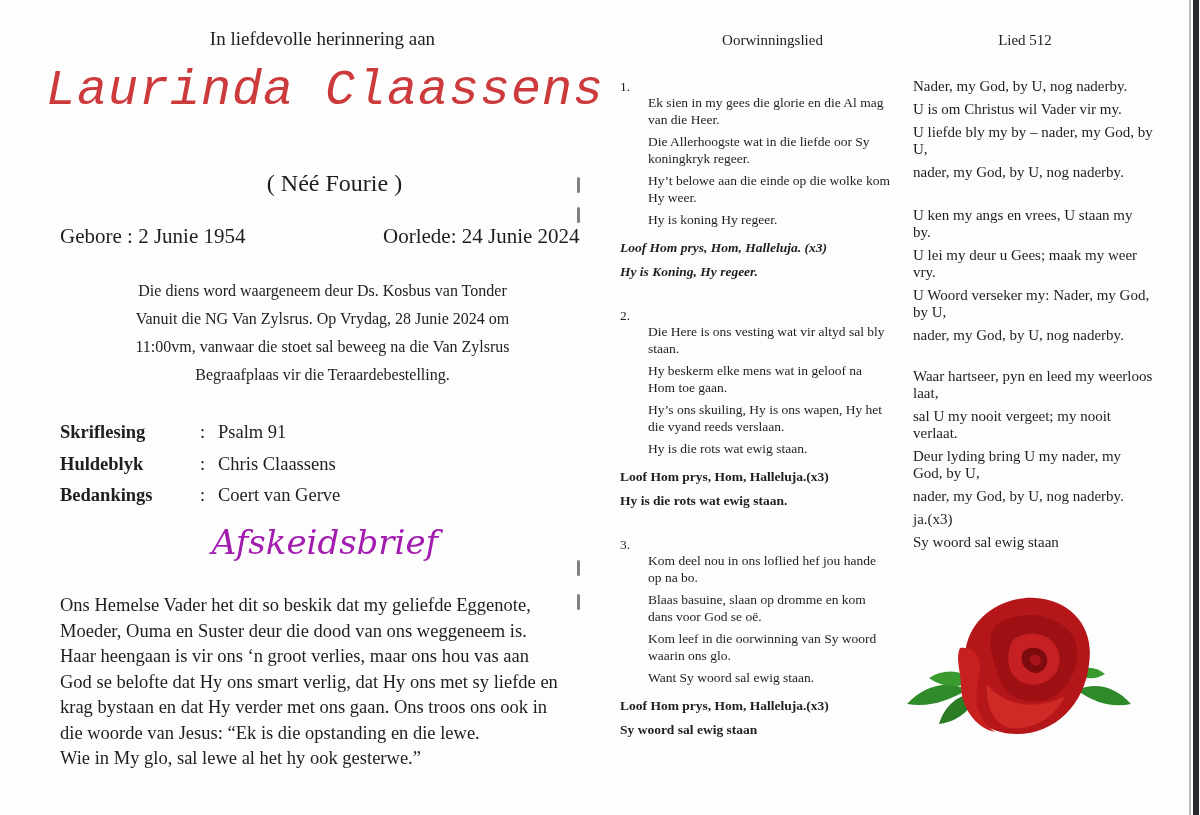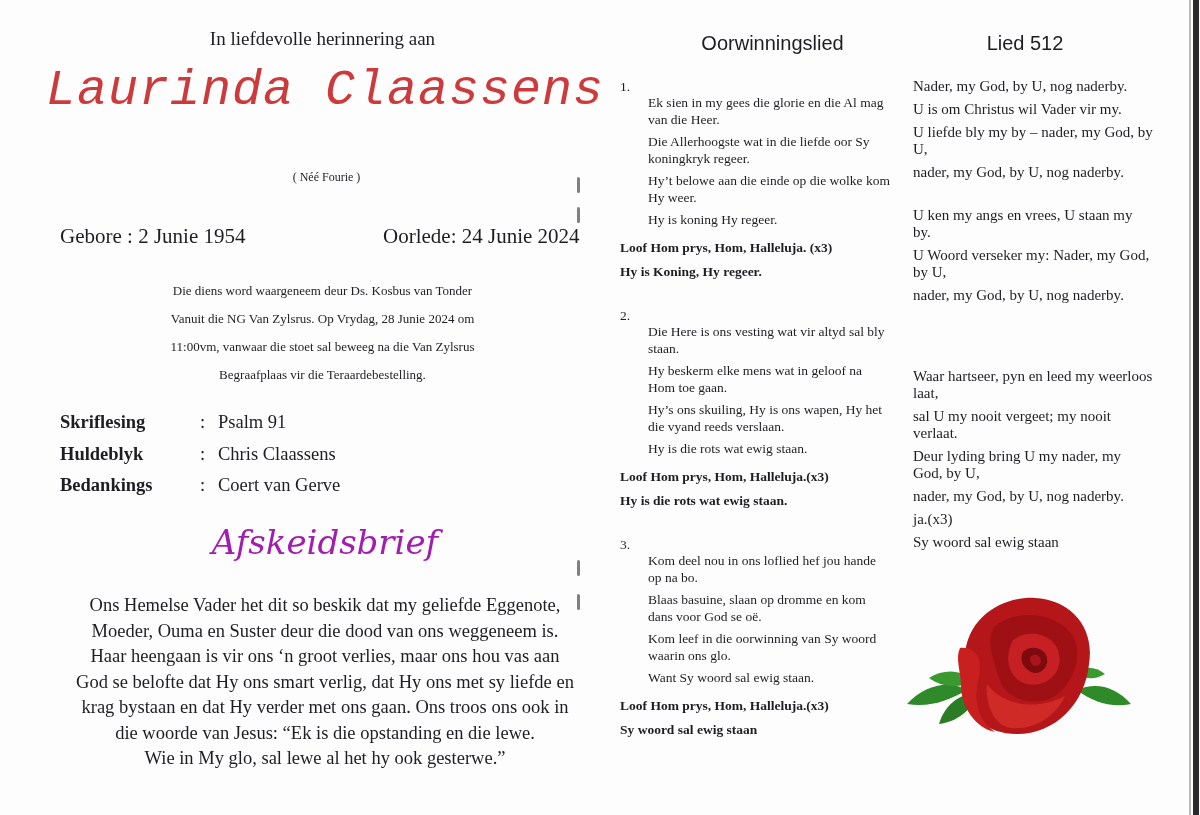--- a/index.html
+++ b/index.html
@@ -12,41 +12,41 @@
   .abs { position:absolute; }
   .page-left { left:0; top:0; width:575px; height:815px;margin-left:40px; }
 
   .intro { left:0; width:565px; top:28px; text-align:center; font-size:19px; }
   .name {
     left:0; width:570px; top:62px; text-align:center;
     font-family:Liberation Mono, monospace;
     font-style:italic; font-size:50px; color:#cc3a3c; letter-spacing:1px;
     font-weight:normal;
   }
-  .maiden { left:4px; width:565px; top:170px; text-align:center; font-size:12px; }
+  .maiden { left:12px; width:565px; top:170px; text-align:center; font-size:24px; }
   .born { left:20px; top:224px; font-size:21px;font-family:Liberation Serif, serif; }
   .died { left:343px; top:224px; font-size:21px; }
-  .service { left:0; width:565px; top:277px; text-align:center; font-size:13px; line-height:28px; }
+  .service { left:0; width:565px; top:277px; text-align:center; font-size:16px; line-height:28px; }
   .svc-line { display:block; }
 
-  .prog { left:20px; top:412px; font-size:18.5px; }
+  .prog { left:20px; top:422px; font-size:18.5px; }
   .prog-row { height:31.5px; display:flex; }
   .prog-label { width:140px; font-weight:bold; }
   .prog-colon { width:18px; }
 
   .farewell-title {
     left:0; width:570px; top:522px; text-align:center;
     font-family:"DejaVu Serif","Liberation Serif",serif;
     font-style:italic; font-size:34px; color:#a21caf;
   }
-  .letter { left:20px; width:530px; top:593px; text-align:center; font-size:18.5px; line-height:25.5px; }
+  .letter { left:20px; width:530px; top:593px; font-size:18.5px; line-height:25.5px; }
 
   .fold-mark { width:3px; height:16px; background:#555; border-radius:2px; opacity:.75; }
 
-  .song-title { font-family:Liberation Sans, sans-serif; font-size:20px; text-align:center; }
+  .song-title { font-family:Liberation Serif, serif; font-size:15px; text-align:center; }
   .t1 { left:660px; width:225px; top:32px; }
   .t2 { left:930px; width:190px; top:32px; }
 
   .verses { left:620px; width:270px; font-size:13.5px; line-height:17px; }
   .verse { display:flex; margin-bottom:0; }
   .vnum { width:28px; flex-shrink:0; }
   .vbody { flex:1;margin-top:16px; }
   .vline { display:block; margin-bottom:5px; }
   .chorus { left:620px; font-weight:bold; font-size:13.5px; line-height:24px; }
 
@@ -116,21 +116,21 @@
   <div class="verse">
     <span class="vnum">1.</span>
     <div class="vbody">
       <span class="vline">Ek sien in my gees die glorie en die Al mag van die Heer.</span>
       <span class="vline">Die Allerhoogste wat in die liefde oor Sy koningkryk regeer.</span>
       <span class="vline">Hy’t belowe aan die einde op die wolke kom Hy weer.</span>
       <span class="vline">Hy is koning Hy regeer.</span>
     </div>
   </div>
 </div>
-<div class="abs chorus" style="top:236px;">
+<div class="abs chorus" style="top:236px;font-style:italic;">
   <div>Loof Hom prys, Hom, Halleluja. (x3)</div>
   <div>Hy is Koning, Hy regeer.</div>
 </div>
 
 <div class="abs verses" style="top:307px;">
   <div class="verse">
     <span class="vnum">2.</span>
     <div class="vbody">
       <span class="vline">Die Here is ons vesting wat vir altyd sal bly staan.</span>
       <span class="vline">Hy beskerm elke mens wat in geloof na Hom toe gaan.</span>
@@ -163,20 +163,21 @@
 <div class="abs song-title t2">Lied 512</div>
 
 <div class="abs lied" style="top:78px;">
   <span class="vline">Nader, my God, by U, nog naderby.</span>
   <span class="vline">U is om Christus wil Vader vir my.</span>
   <span class="vline">U liefde bly my by – nader, my God, by U,</span>
   <span class="vline">nader, my God, by U, nog naderby.</span>
 </div>
 <div class="abs lied" style="top:207px;">
   <span class="vline">U ken my angs en vrees, U staan my by.</span>
+  <span class="vline">U lei my deur u Gees; maak my weer vry.</span>
   <span class="vline">U Woord verseker my: Nader, my God, by U,</span>
   <span class="vline">nader, my God, by U, nog naderby.</span>
 </div>
 <div class="abs lied" style="top:368px;">
   <span class="vline">Waar hartseer, pyn en leed my weerloos laat,</span>
   <span class="vline">sal U my nooit vergeet; my nooit verlaat.</span>
   <span class="vline">Deur lyding bring U my nader, my God, by U,</span>
   <span class="vline">nader, my God, by U, nog naderby.</span>
   <span class="vline">ja.(x3)</span>
   <span class="vline">Sy woord sal ewig staan</span>

